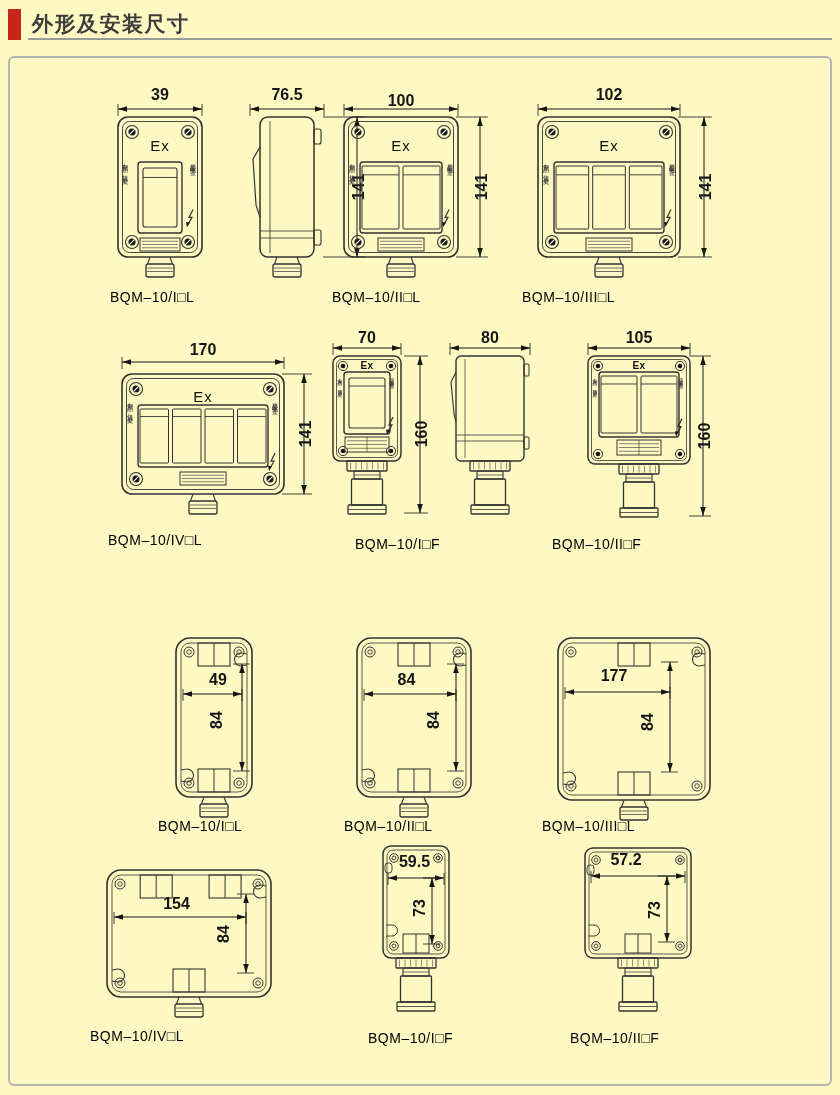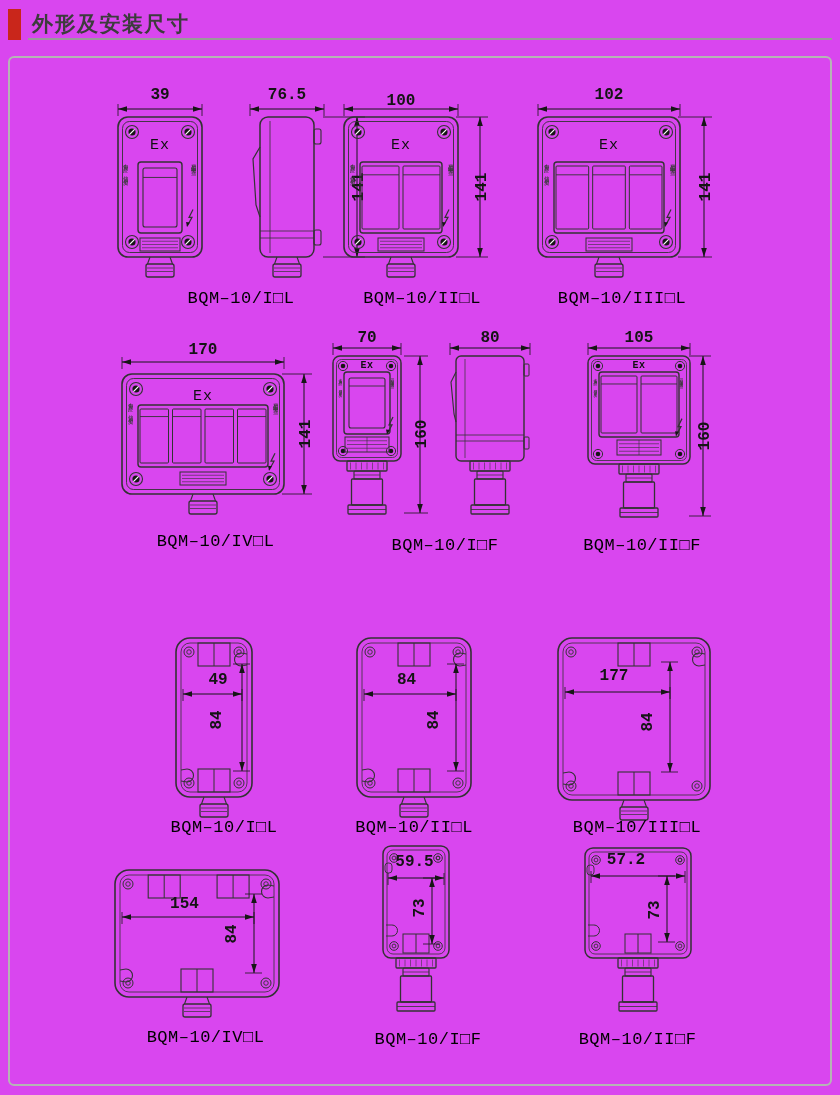--- a/index.html
+++ b/index.html
@@ -1,26 +1,26 @@
 <!DOCTYPE html>
 <html><head>
 <meta charset="utf-8">
 <style>
   html,body{margin:0;padding:0;background:#fff;}
-  .page{position:relative;width:840px;height:1095px;background:#d946ef;overflow:hidden;
-        font-family:Liberation Mono, monospace;}
+  .page{position:relative;width:840px;height:1095px;background:#fef9c3;overflow:hidden;
+        font-family:Liberation Sans, sans-serif;}
   .hdr-bar{position:absolute;left:8px;top:9px;width:13px;height:31px;background:#c9261b;}
   .hdr-title{position:absolute;left:32px;top:10px;font-size:21px;font-weight:600;color:#3c3c3c;letter-spacing:1.5px;}
   .hdr-line{position:absolute;left:28px;top:38px;width:804px;border-top:2px solid #9a9a9a;}
   .content{position:absolute;left:8px;top:56px;width:820px;height:1026px;border:2px solid #b5b5b5;border-radius:6px;}
   .fig{position:absolute;}
   .fig svg{position:absolute;left:0;top:0;}
   .dim{position:absolute;font-size:16px;font-weight:600;color:#141414;text-align:center;white-space:nowrap;line-height:16px;height:16px;}
   .dimv{transform:rotate(-90deg);transform-origin:center;width:44px;}
-  .cap{position:absolute;left:0;right:0;text-align:center;font-size:17px;color:#000;white-space:nowrap;letter-spacing:0.5px;}
+  .cap{position:absolute;left:0;right:0;font-size:14px;color:#000;white-space:nowrap;letter-spacing:0.5px;}
   .ex{position:absolute;text-align:center;font-size:15px;font-weight:500;color:#101010;letter-spacing:1px;}
   .ex.small{font-size:10px;font-weight:700;letter-spacing:0.5px;}
   .vtxt{position:absolute;writing-mode:vertical-rl;text-orientation:upright;font-size:6px;color:#3a3a3a;line-height:1;letter-spacing:1px;overflow:hidden;}
   .vtxt.tiny{font-size:5px;}
 </style>
 </head>
 <body>
 
 <div class="page">
 
@@ -535,21 +535,21 @@
         <line x1="119" y1="140" x2="136" y2="140" stroke="#161616" stroke-width="0.8"></line>
         <line x1="128" y1="30" x2="128" y2="140" stroke="#161616" stroke-width="1"></line>
         <polygon points="128,30 125.2,39 130.8,39" fill="#161616" stroke="none"></polygon>
         <polygon points="128,140 125.2,131 130.8,131" fill="#161616" stroke="none"></polygon>
       </svg>
     <span class="dim" style="left:16px;top:36px;width:112px">177</span>
     <span class="dim dimv" style="left:84px;top:82px">84</span>
     <div class="cap" style="top:186px">BQM–10/III□L</div>
   </div>
 
-  <div class="fig" style="left:98px;top:858px;width:215px;height:196px">
+  <div class="fig" style="left:90px;top:858px;width:215px;height:196px">
     <svg width="215" height="166">
         <g transform="translate(17,12)">
           <rect x="0" y="0" width="164" height="127" rx="14" fill="none" stroke="#333" stroke-width="1.6"></rect>
           <rect x="5" y="5" width="154" height="117" rx="9" fill="none" stroke="#333" stroke-width="0.8"></rect>
           <circle cx="13" cy="14" r="5" fill="none" stroke="#333" stroke-width="1"></circle>
           <circle cx="13" cy="14" r="2.25" fill="none" stroke="#333" stroke-width="0.9"></circle>
           <circle cx="151" cy="14" r="5" fill="none" stroke="#333" stroke-width="1"></circle>
           <circle cx="151" cy="14" r="2.25" fill="none" stroke="#333" stroke-width="0.9"></circle>
           <circle cx="13" cy="113" r="5" fill="none" stroke="#333" stroke-width="1"></circle>
           <circle cx="13" cy="113" r="2.25" fill="none" stroke="#333" stroke-width="0.9"></circle>

